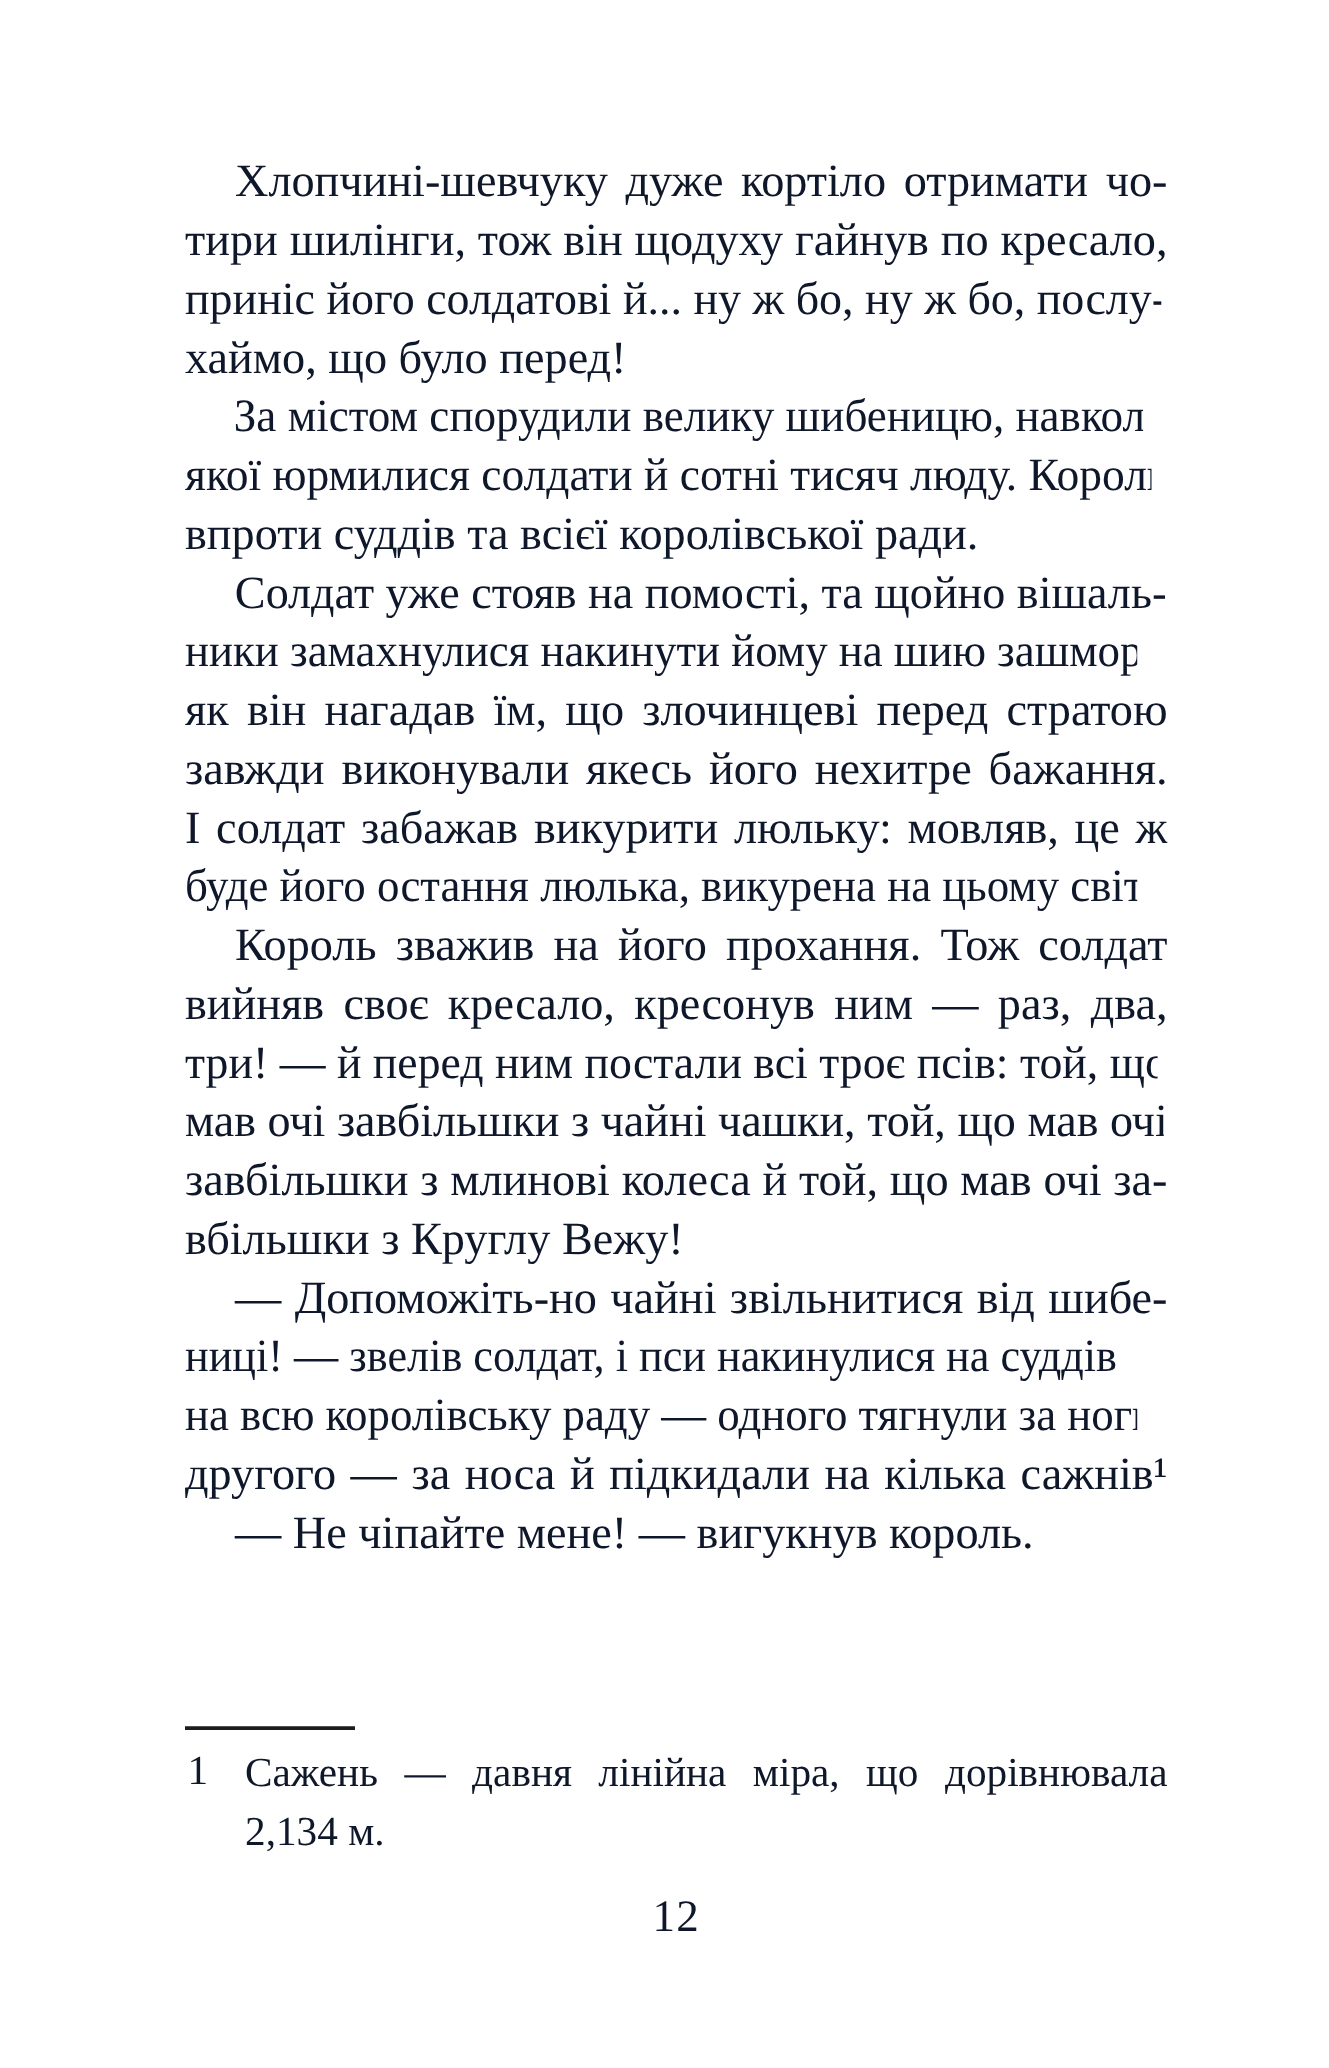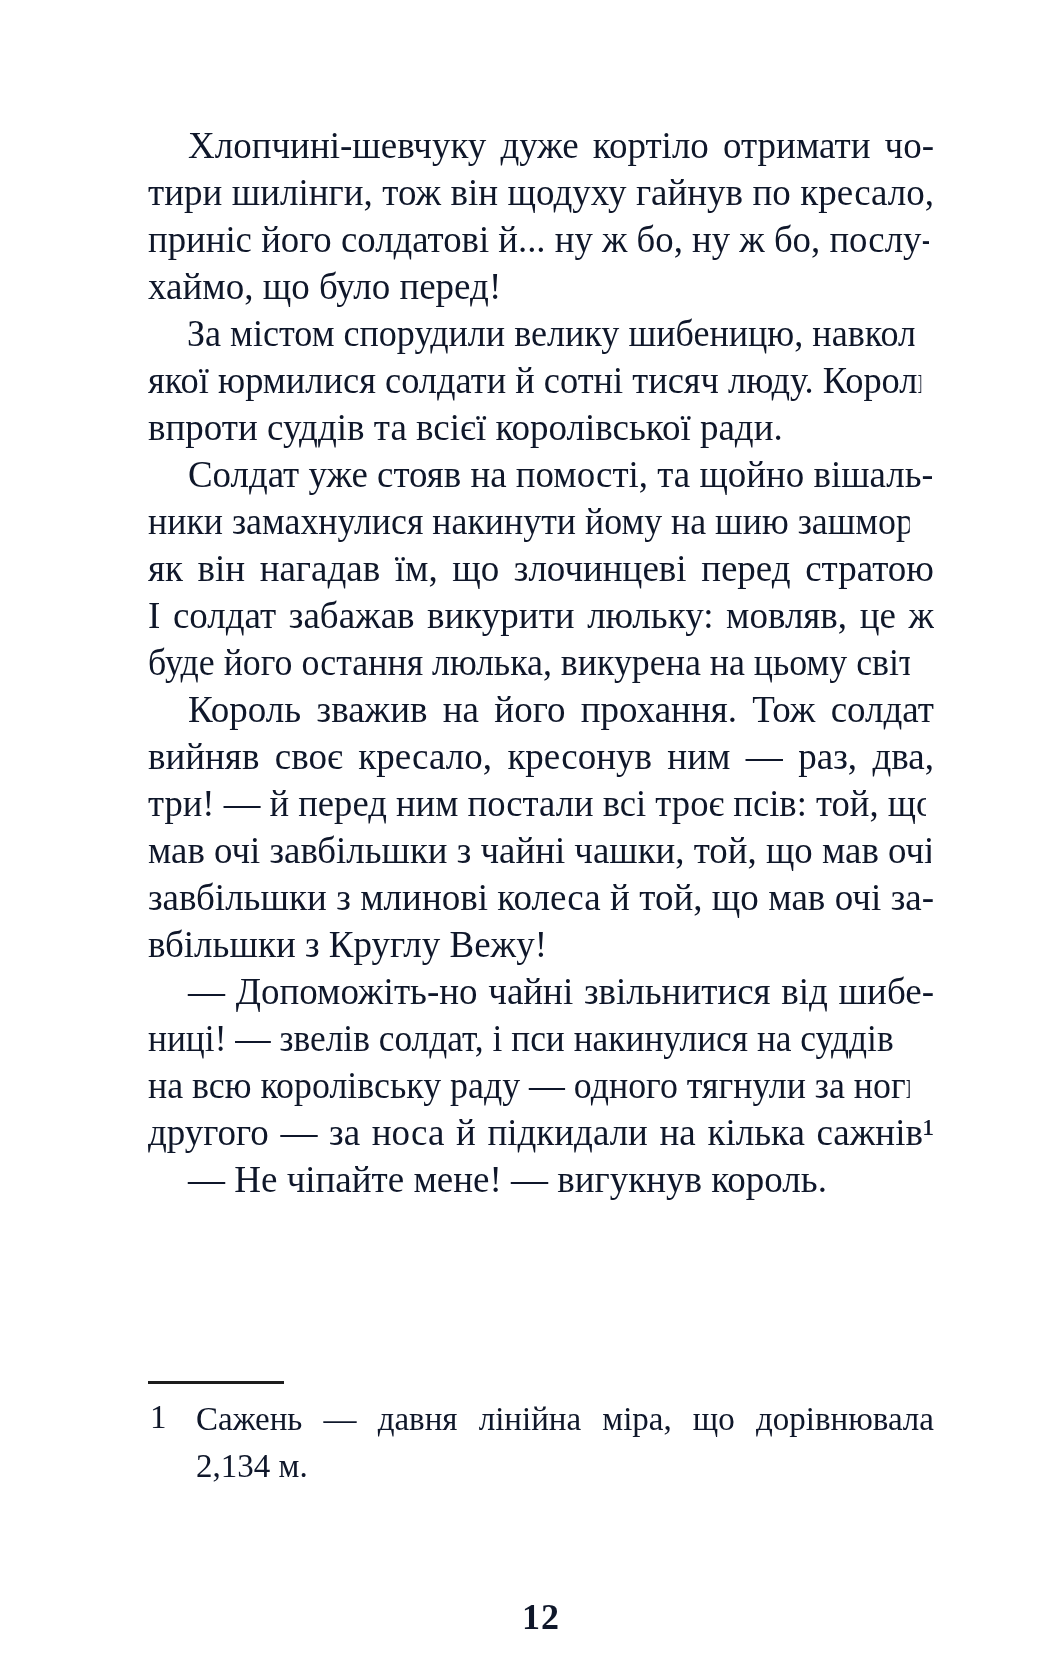--- a/index.html
+++ b/index.html
@@ -50,25 +50,25 @@
     position: absolute;
     left: 2px;
     top: -2px;
     font-size: 33px;
   }
   .fline { text-align: justify; height: 47px; overflow: hidden; }
   .fline.j { text-align-last: justify; }
   .page-number {
     position: absolute;
     left: 148px;
-    top: 1596px;
+    top: 1512px;
     width: 786px;
     text-align: center;
     font-size: 36px;
-    font-weight: 700;
+    font-weight: 400;
     letter-spacing: 1px;
   }
 </style>
 </head>
 <body>
 
 <div class="page">
 
   <div class="text-block" id="paragraphs-container">
       <div class="para">
@@ -79,20 +79,21 @@
       </div>
       <div class="para">
         <div class="line j indent" style="white-space: nowrap; transform: scaleX(0.975186); transform-origin: left center;">За містом спорудили велику шибеницю, навколо</div>
         <div class="line j" style="white-space: nowrap; transform: scaleX(0.98373); transform-origin: left center;">якої юрмилися солдати й сотні тисяч люду. Король</div>
         <div class="line" style="">впроти суддів та всієї королівської ради.</div>
       </div>
       <div class="para">
         <div class="line j indent" style="white-space: nowrap; transform: scaleX(0.997462); transform-origin: left center;">Солдат уже стояв на помості, та щойно вішаль-</div>
         <div class="line j" style="white-space: nowrap; transform: scaleX(0.969174); transform-origin: left center;">ники замахнулися накинути йому на шию зашморг,</div>
         <div class="line j" style="">як він нагадав їм, що злочинцеві перед стратою</div>
+        <div class="line j" style="">завжди виконували якесь його нехитре бажання.</div>
         <div class="line j" style="">І солдат забажав викурити люльку: мовляв, це ж</div>
         <div class="line" style="white-space: nowrap; transform: scaleX(0.969174); transform-origin: left center;">буде його остання люлька, викурена на цьому світі.</div>
       </div>
       <div class="para">
         <div class="line j indent" style="">Король зважив на його прохання. Тож солдат</div>
         <div class="line j" style="">вийняв своє кресало, кресонув ним — раз, два,</div>
         <div class="line j" style="white-space: nowrap; transform: scaleX(0.989924); transform-origin: left center;">три! — й перед ним постали всі троє псів: той, що</div>
         <div class="line j" style="white-space: nowrap; transform: scaleX(0.996198); transform-origin: left center;">мав очі завбільшки з чайні чашки, той, що мав очі</div>
         <div class="line j" style="">завбільшки з млинові колеса й той, що мав очі за-</div>
         <div class="line" style="">вбільшки з Круглу Вежу!</div>

